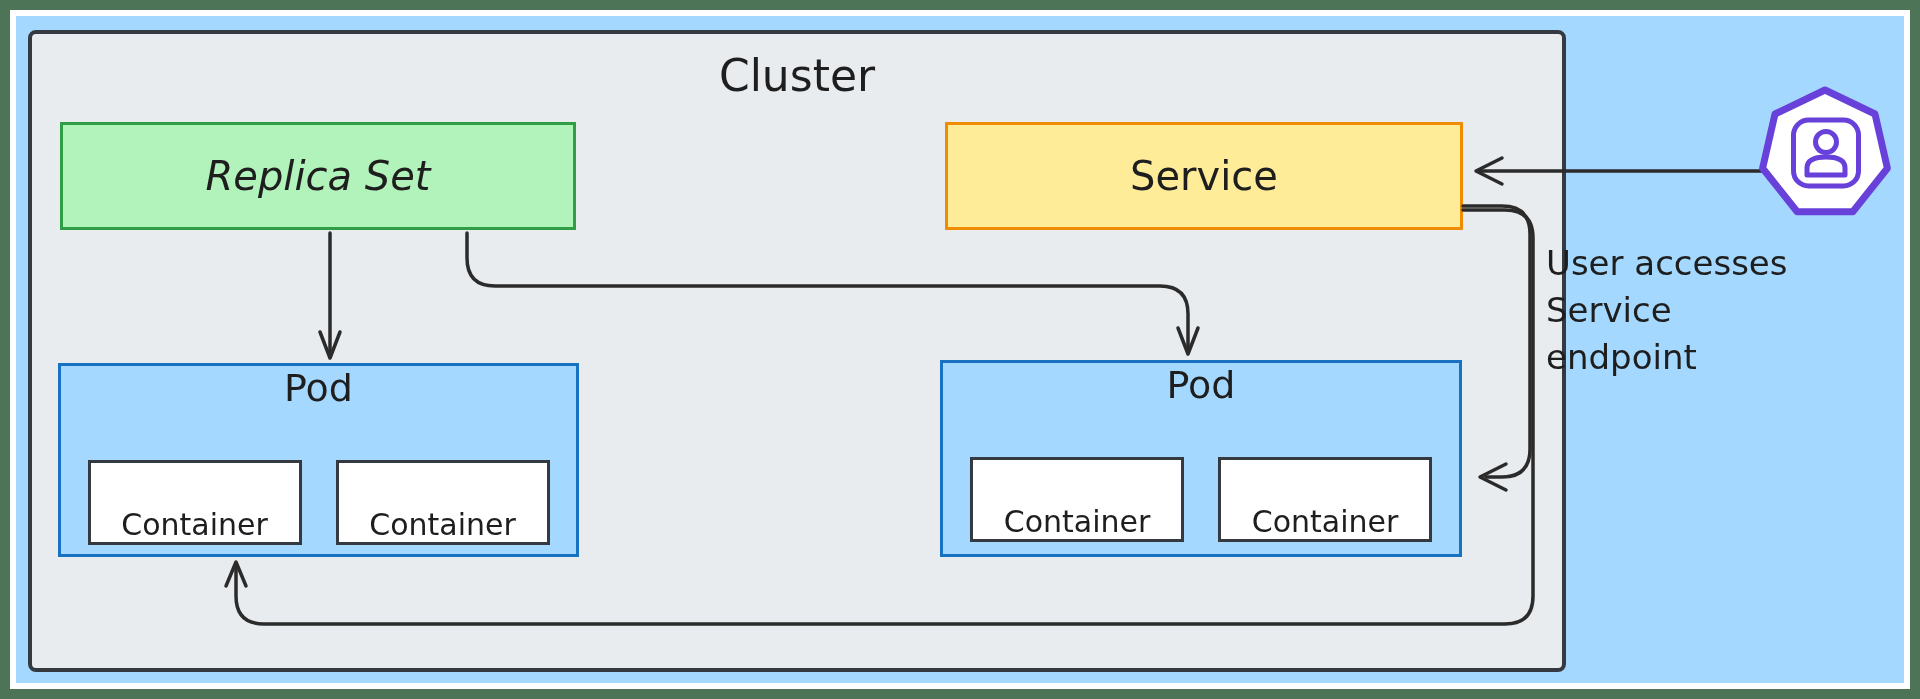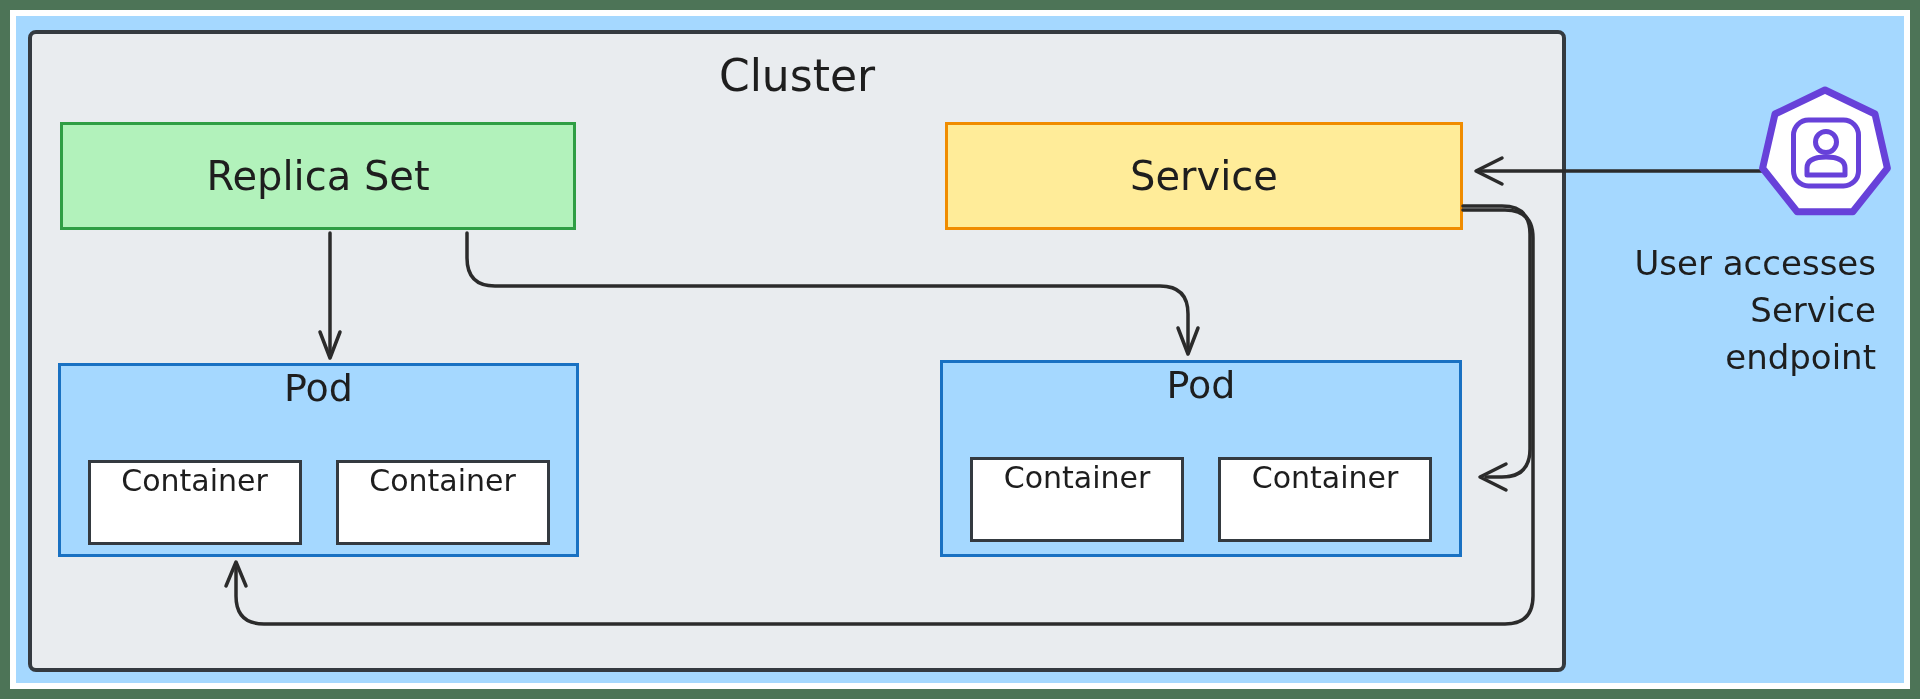--- a/index.html
+++ b/index.html
@@ -19,37 +19,37 @@
   }
   .cluster-title{
     position:absolute;left:28px;top:50px;width:1538px;
     text-align:center;font-size:44px;font-weight:500;
   }
   .node{
     position:absolute;box-sizing:border-box;display:flex;align-items:center;justify-content:center;
     font-size:40px;
   }
   .replica-set{left:60px;top:122px;width:516px;height:108px;
-    background:var(--replica-set-fill,#b2f2bb);border:3.5px solid var(--replica-set-border,#2f9e44);}
+    background:var(--replica-set-fill,#b2f2bb);border:3.5px solid var(--replica-set-border,#2f9e44);font-style:italic;}
   .service{left:945px;top:122px;width:518px;height:108px;
     background:var(--service-fill,#ffec99);border:3.5px solid var(--service-border,#f08c00);}
   .pod{position:absolute;box-sizing:border-box;
     background:var(--pod-fill,#a5d8ff);border:3.5px solid var(--pod-border,#1971c2);}
   .pod-left{left:58px;top:363px;width:521px;height:194px;}
   .pod-right{left:940px;top:360px;width:522px;height:197px;}
   .pod-label{text-align:center;font-size:38px;margin-top:0;}
   .containers{position:absolute;left:0;right:0;top:94px;display:flex;justify-content:center;gap:34px;}
   .container-box{
     width:214px;height:85px;box-sizing:border-box;
     background:var(--container-fill,#ffffff);border:3px solid var(--container-border,#343a40);
-    display:flex;align-items:flex-start;justify-content:center;font-size:30px;
+    display:flex;align-items:flex-end;justify-content:center;font-size:30px;
   }
   .annotation{
     position:absolute;top:240px;right:44px;width:330px;
-    text-align:right;font-size:34px;line-height:47px;white-space:pre-line;
+    font-size:34px;line-height:47px;white-space:pre-line;
   }
   svg.overlay{position:absolute;left:0;top:0;width:1920px;height:699px;pointer-events:none;}
   svg.overlay .edge{
     stroke:var(--arrow,#2b2b2b);stroke-width:3.5;fill:none;
     stroke-linecap:round;stroke-linejoin:round;
   }
   svg.overlay .user-shape{
     stroke:var(--user-icon-purple,#6741d9);stroke-width:7;fill:#ffffff;stroke-linejoin:round;
   }
   svg.overlay .user-glyph{

